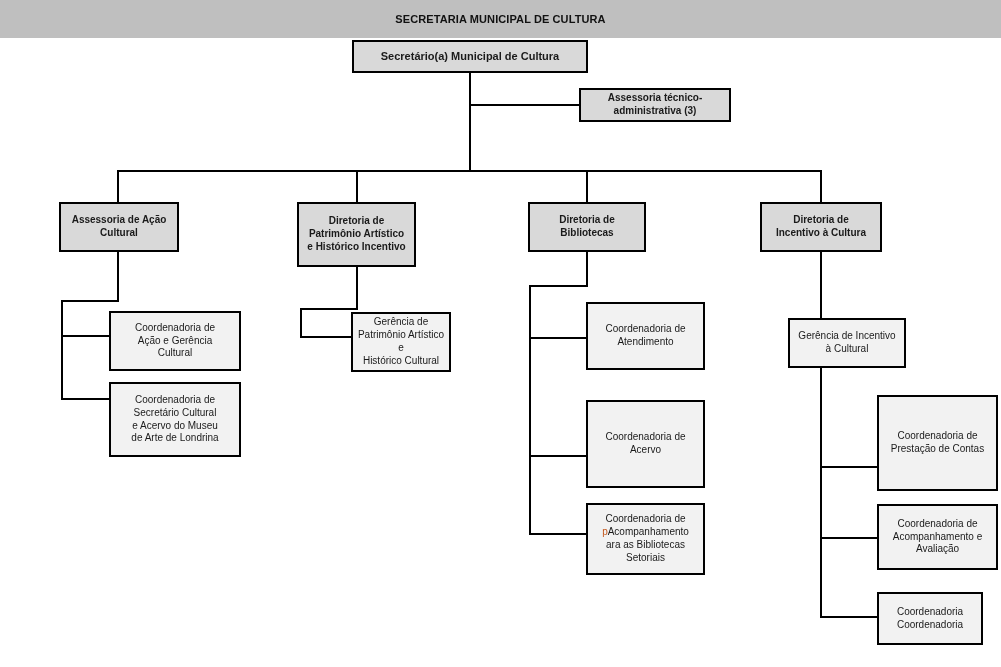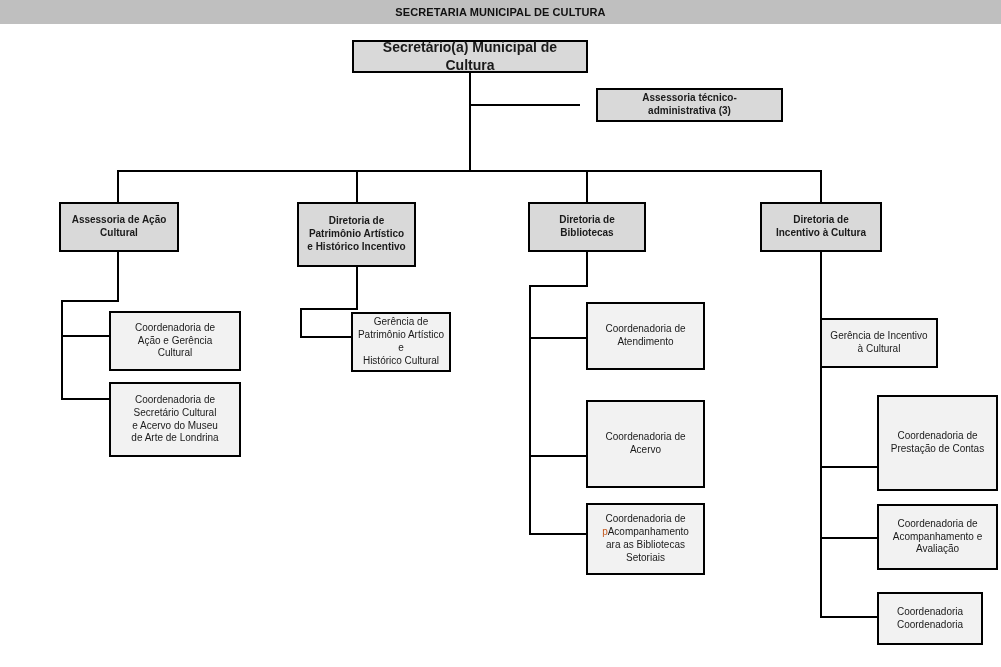--- a/index.html
+++ b/index.html
@@ -8,21 +8,21 @@
     width:1001px;height:667px;
     background:#ffffff;
     font-family:"Liberation Sans", sans-serif;
     overflow:hidden;
     position:relative;
   }
   #canvas{position:absolute;left:0;top:0;width:1001px;height:667px;}
 
   
   .header-bar{
-    position:absolute;left:0;top:0;width:1001px;height:24px;
+    position:absolute;left:0;top:0;width:1001px;height:38px;
     background:#bfbfbf;
     display:flex;align-items:center;justify-content:center;
   }
   .header-bar .title{
     font-size:11px;font-weight:bold;color:#111;letter-spacing:.1px;
     white-space:nowrap;
   }
 
   
   .node{
@@ -33,21 +33,21 @@
     text-align:center;
     color:#1a1a1a;
     line-height:1.28;
     padding:2px 4px;
     z-index:3;
   }
   .node .lbl{display:block;width:100%;}
   .node.shaded{background:#d9d9d9;font-weight:bold;}
   .node.plain{background:#f2f2f2;font-weight:normal;}
 
-  .fs11{font-size:14px;}
+  .fs11{font-size:11px;}
   .fs10{font-size:10px;}
 
   
   .ln{position:absolute;background:#000;z-index:1;}
   .v{width:2px;}
   .h{height:2px;}
 
   
   .tint{color:#c2561b;}
 </style>
@@ -91,21 +91,21 @@
 
   <div class="ln v" style="left:820px;top:252px;height:366px;"></div>
   <div class="ln h" style="left:820px;top:466px;width:58px;"></div>
   <div class="ln h" style="left:820px;top:537px;width:58px;"></div>
   <div class="ln h" style="left:820px;top:616px;width:58px;"></div>
 
   <div class="node shaded fs11" style="left:352px;top:40px;width:236px;height:33px;">
     <span class="lbl"><span>Secretário(a) Municipal de Cultura</span></span>
   </div>
 
-  <div class="node shaded fs10" style="left:596px;top:88px;width:187px;height:34px;">
+  <div class="node shaded fs10" style="left:579px;top:88px;width:152px;height:34px;">
     <span class="lbl">
       <span>Assessoria técnico-</span><br>
       <span>administrativa (3)</span>
     </span>
   </div>
 
   <div class="node shaded fs10" style="left:59px;top:202px;width:120px;height:50px;">
     <span class="lbl">
       <span>Assessoria de Ação</span><br>
       <span>Cultural</span>
@@ -175,21 +175,21 @@
 
   <div class="node plain fs10" style="left:586px;top:503px;width:119px;height:72px;">
     <span class="lbl">
       <span>Coordenadoria de</span><br>
       <span class="tint">p</span><span>Acompanhamento</span><br>
       <span>ara as Bibliotecas</span><br>
       <span>Setoriais</span>
     </span>
   </div>
 
-  <div class="node plain fs10" style="left:820px;top:318px;width:118px;height:50px;">
+  <div class="node plain fs10" style="left:788px;top:318px;width:118px;height:50px;">
     <span class="lbl">
       <span>Gerência de Incentivo</span><br>
       <span>à Cultural</span>
     </span>
   </div>
 
   <div class="node plain fs10" style="left:877px;top:395px;width:121px;height:96px;">
     <span class="lbl">
       <span>Coordenadoria de</span><br>
       <span>Prestação de Contas</span>

